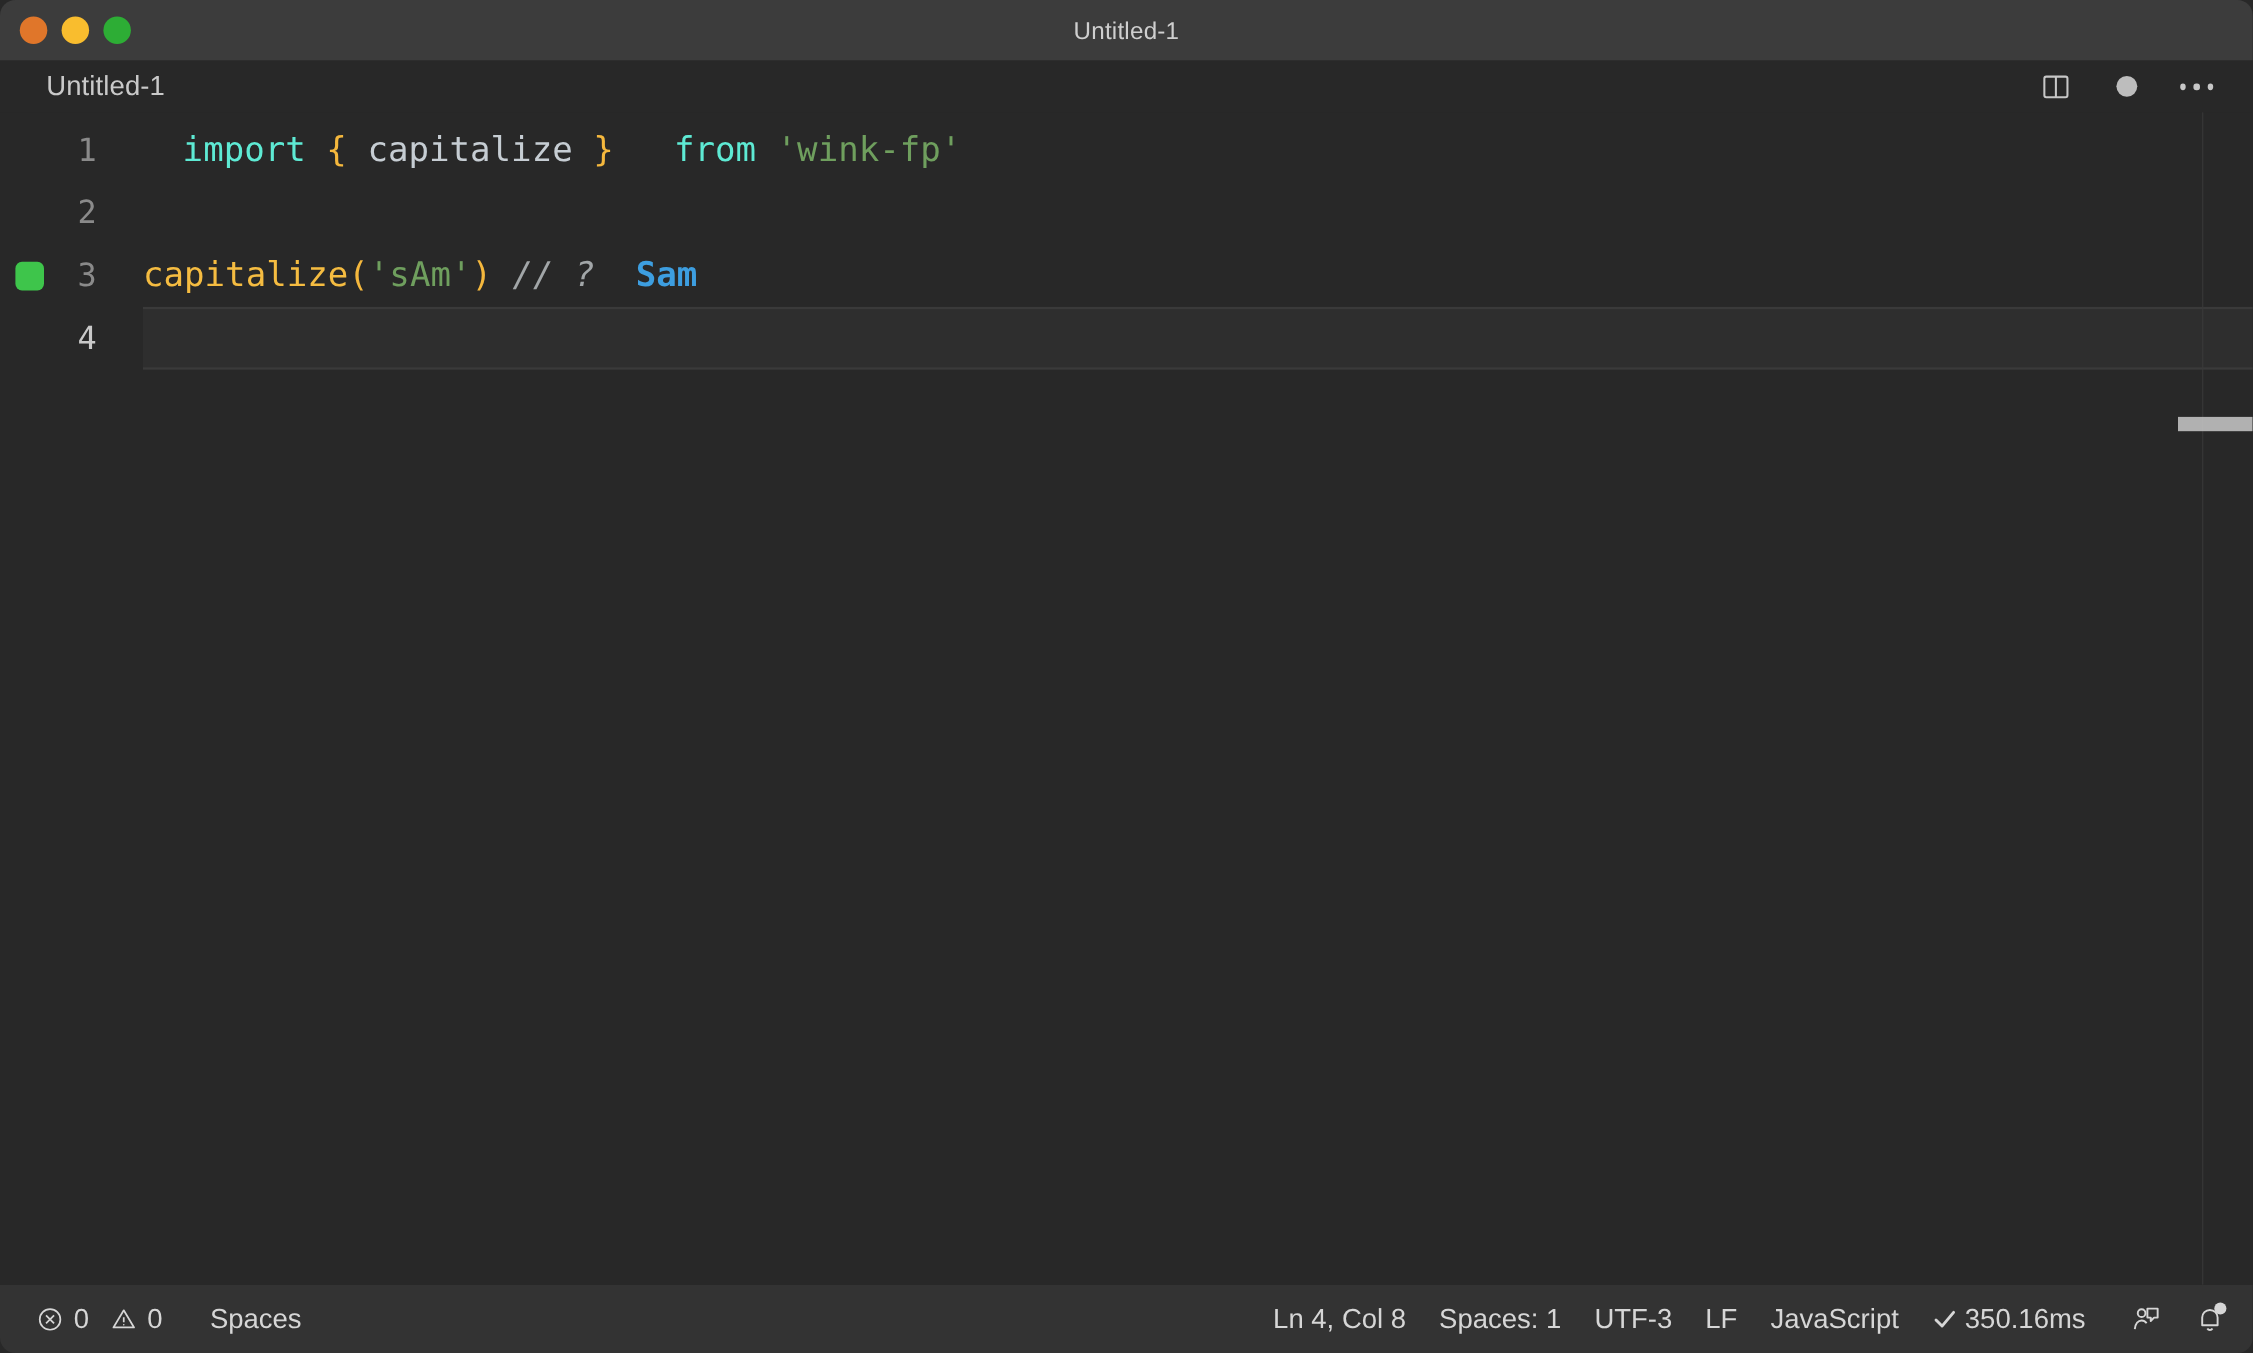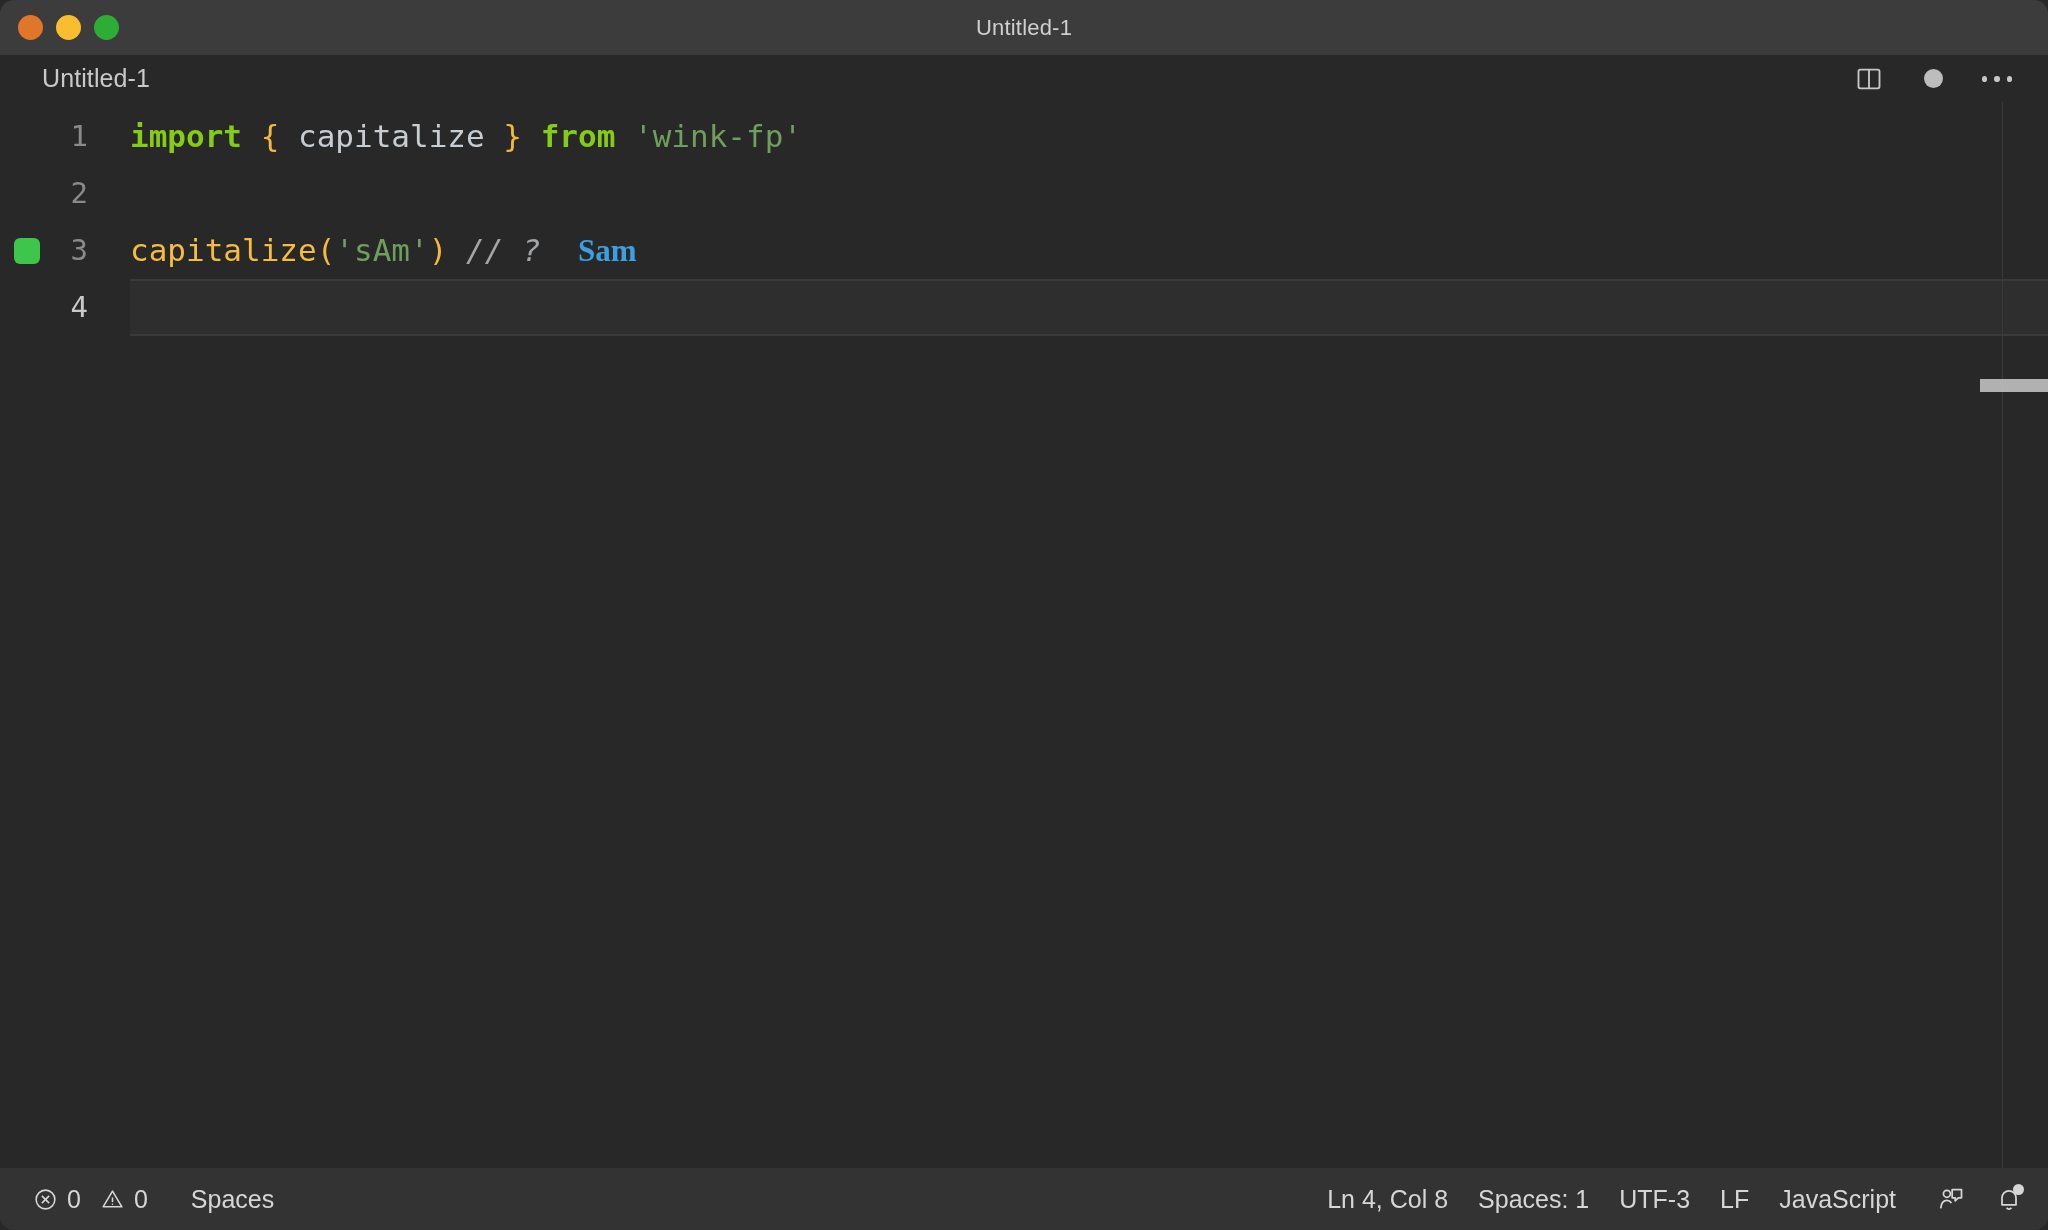--- a/index.html
+++ b/index.html
@@ -170,28 +170,28 @@
     right: -2000px;
     top: 0;
     bottom: 0;
     border-top: 2px solid #3a3a3a;
     border-bottom: 2px solid #3a3a3a;
     background: #2e2e2e;
     pointer-events: none;
   }
 
   .tok { white-space: pre; }
-  .tok.kw       { color: #84cc16; font-weight: bold; }
+  .tok.kw       { color: #5eead4; font-weight: normal; margin-left: 36px; }
   .tok.brace    { color: #f5b83d; }
   .tok.ident    { color: #c6cdd3; }
   .tok.str      { color: #6f9f5e; }
   .tok.fn       { color: #f5bc41; }
   .tok.paren    { color: #f5b83d; }
   .tok.comment  { color: #a2a6a8; font-style: italic; }
-  .tok.result   { color: #3d9ee0; font-weight: bold; font-family: Liberation Serif, serif; }
+  .tok.result   { color: #3d9ee0; font-weight: bold; }
   .tok.plain    { color: #c6cdd3; }
 
   
   .overview-ruler {
     position: absolute;
     top: 0;
     right: 0;
     width: 68px;
     height: 100%;
     pointer-events: auto;
@@ -341,20 +341,28 @@
       </div>
       <div class="sb-item">
         <span>UTF-3</span>
       </div>
       <div class="sb-item">
         <span>LF</span>
       </div>
       <div class="sb-item">
         <span>JavaScript</span>
       </div>
+      <div class="sb-item tight">
+        <span class="sb-icon">
+          <svg width="24" height="24" viewBox="0 0 24 24" fill="none" stroke="currentColor" stroke-width="2.6" stroke-linecap="round" stroke-linejoin="round">
+            <polyline points="4,13 9.5,18.5 20,6"></polyline>
+          </svg>
+        </span>
+        <span>350.16ms</span>
+      </div>
       <div class="sb-item" style="padding-left:26px">
         <span class="sb-icon">
           <svg width="28" height="28" viewBox="0 0 24 24" fill="none" stroke="currentColor" stroke-width="1.5" stroke-linejoin="round">
             <circle cx="8.5" cy="7.5" r="3"></circle>
             <path d="M3.2 20 C3.6 15.6 5.9 13.2 8.5 13.2 C10 13.2 11.4 14 12.4 15.4"></path>
             <path d="M13 4 H21 V11 L18.2 11 L15.6 13.6 V11 H13 Z"></path>
           </svg>
         </span>
       </div>
       <div class="sb-item">

